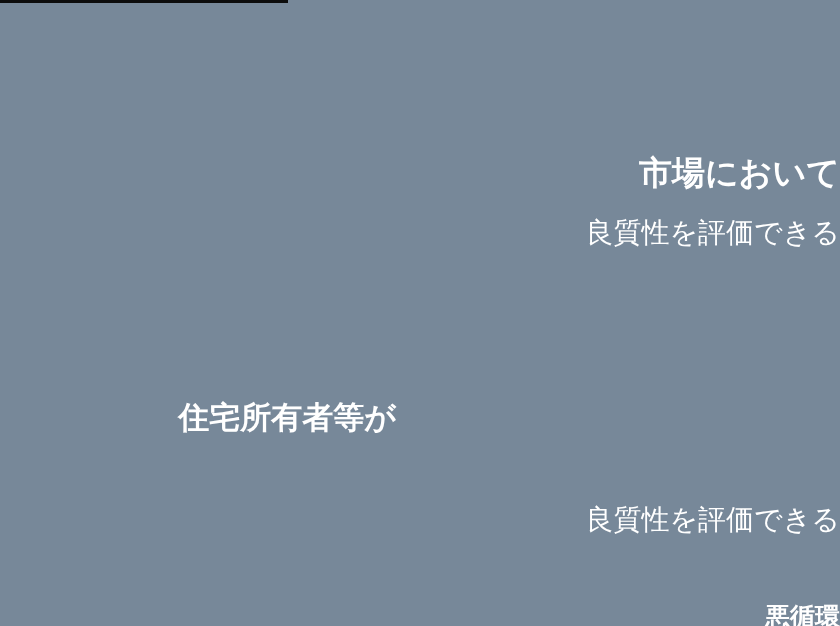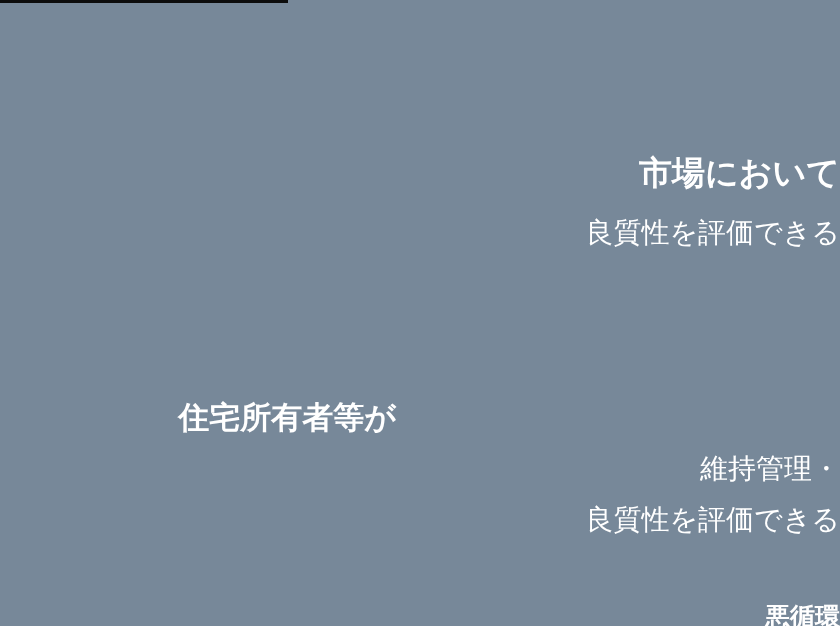--- a/index.html
+++ b/index.html
@@ -54,18 +54,17 @@
 
 <div class="slide">
 
   <div class="topbar"></div>
 
   <div class="txt center-col heading top-heading">市場において</div>
   <div class="txt center-col top-line1">良質性を評価できる</div>
 
   <div class="txt left-col heading left-heading">住宅所有者等が</div>
 
-  <div class="txt right-col right-line1">維持管理・</div>
   <div class="txt right-col right-line2">良質性を評価できる</div>
 
   <div class="txt center-col footer-label">悪循環</div>
 
 </div>
 
 </body></html>

